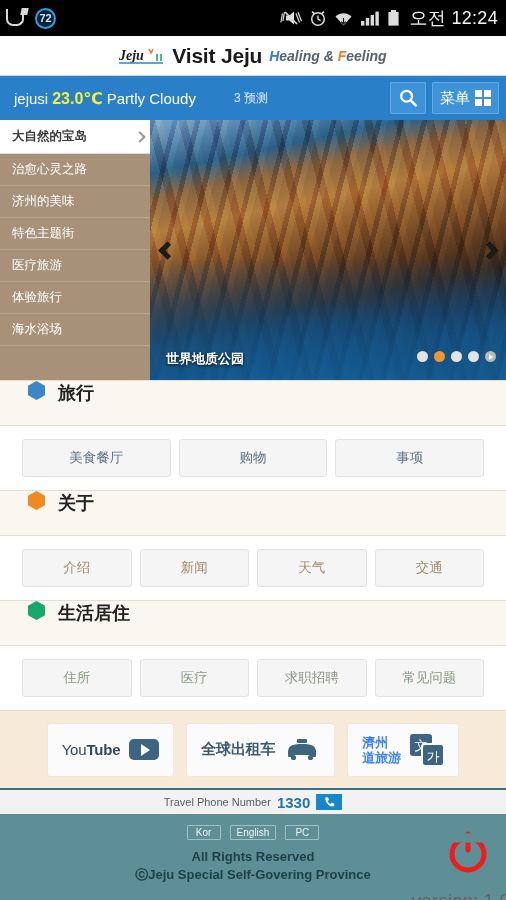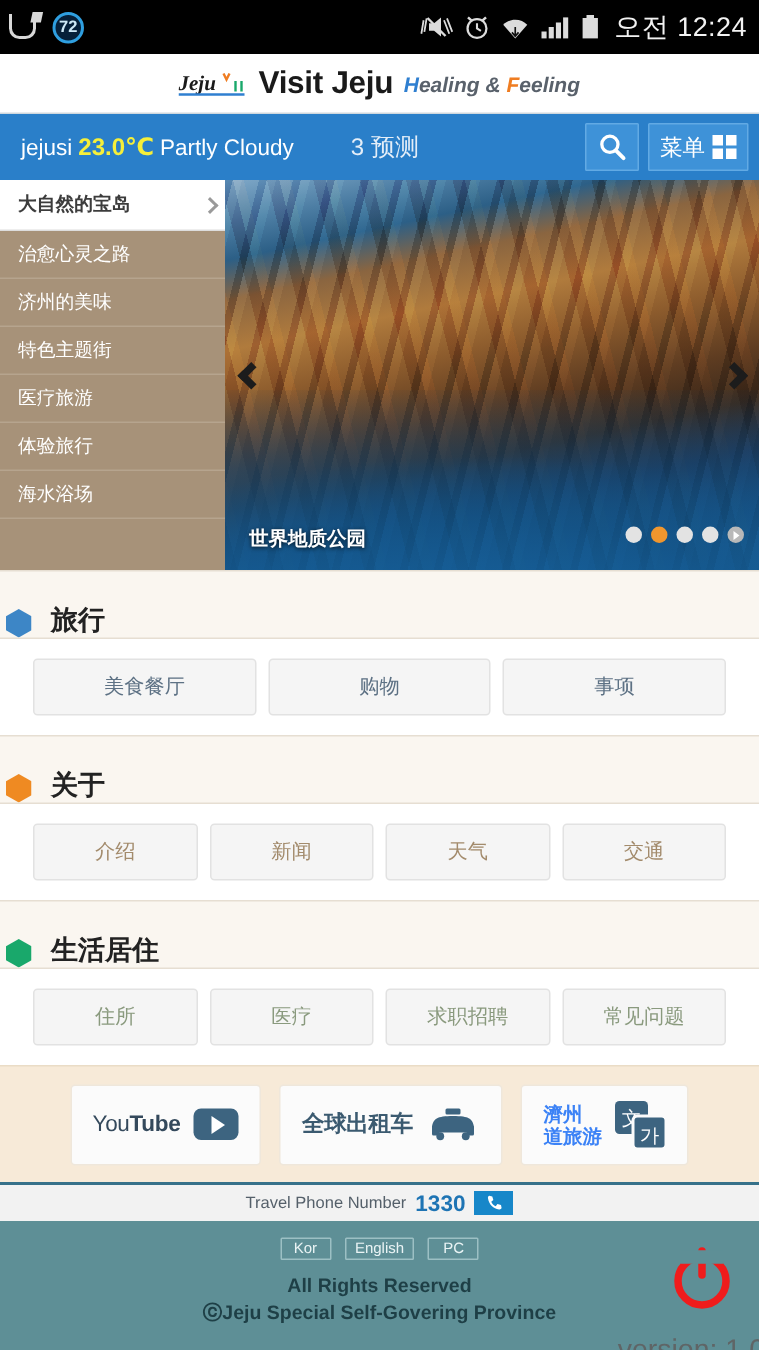--- a/index.html
+++ b/index.html
@@ -49,21 +49,21 @@
   .tagline .f { color: #ef7d22; }
 
   
   .weatherbar {
     height: 44px; background: #2a7fc9; display: flex; align-items: center;
     padding: 0 7px 0 14px; color: #fff;
   }
   .wx-city { font-size: 15px; }
   .wx-temp { font-size: 16px; font-weight: bold; color: #f5ef3a; margin: 0 4px; }
   .wx-cond { font-size: 15px; }
-  .wx-forecast { font-size: 16px; color: #e4eef8; margin-left: 38px; }
+  .wx-forecast { font-size: 12px; color: #e4eef8; margin-left: 38px; }
   .wx-actions { margin-left: auto; display: flex; align-items: center; gap: 6px; }
   .btn-search {
     width: 36px; height: 32px; background: #3e92d8; border: 1px solid #62aae4;
     display: flex; align-items: center; justify-content: center; border-radius: 1px;
   }
   .btn-menu {
     height: 32px; background: #3e92d8; border: 1px solid #62aae4; border-radius: 1px;
     display: flex; align-items: center; gap: 5px; padding: 0 7px;
   }
   .btn-menu .mlabel { font-size: 15px; color: #fff; }
@@ -125,21 +125,21 @@
     background: #b9b9b9; display: flex; align-items: center; justify-content: center;
   }
   .dot.play i {
     width: 0; height: 0; border-left: 4px solid #fff;
     border-top: 3px solid transparent; border-bottom: 3px solid transparent; margin-left: 1px;
   }
 
   
   .sec-head {
     height: 46px; background: #faf6f0; border-top: 1px solid #e6ded2; border-bottom: 1px solid #e6ded2;
-    display: flex; align-items: flex-end; padding-left: 4px; gap: 13px;
+    display: flex; align-items: flex-start; padding-left: 28px; gap: 13px;
   }
   .hex { width: 17px; height: 19px; }
   .sec-title { font-size: 18px; font-weight: bold; color: #222; }
   .btn-row { height: 64px; display: flex; align-items: center; gap: 8px; padding: 0 22px; background:#fff; }
   .tile {
     flex: 1; height: 38px; background: #f5f5f5; border: 1px solid #e2e2e2; border-radius: 3px;
     display: flex; align-items: center; justify-content: center; font-size: 13.5px;
   }
   .tile.travel { color: #5d7184; }
   .tile.about  { color: #a38b6c; }

